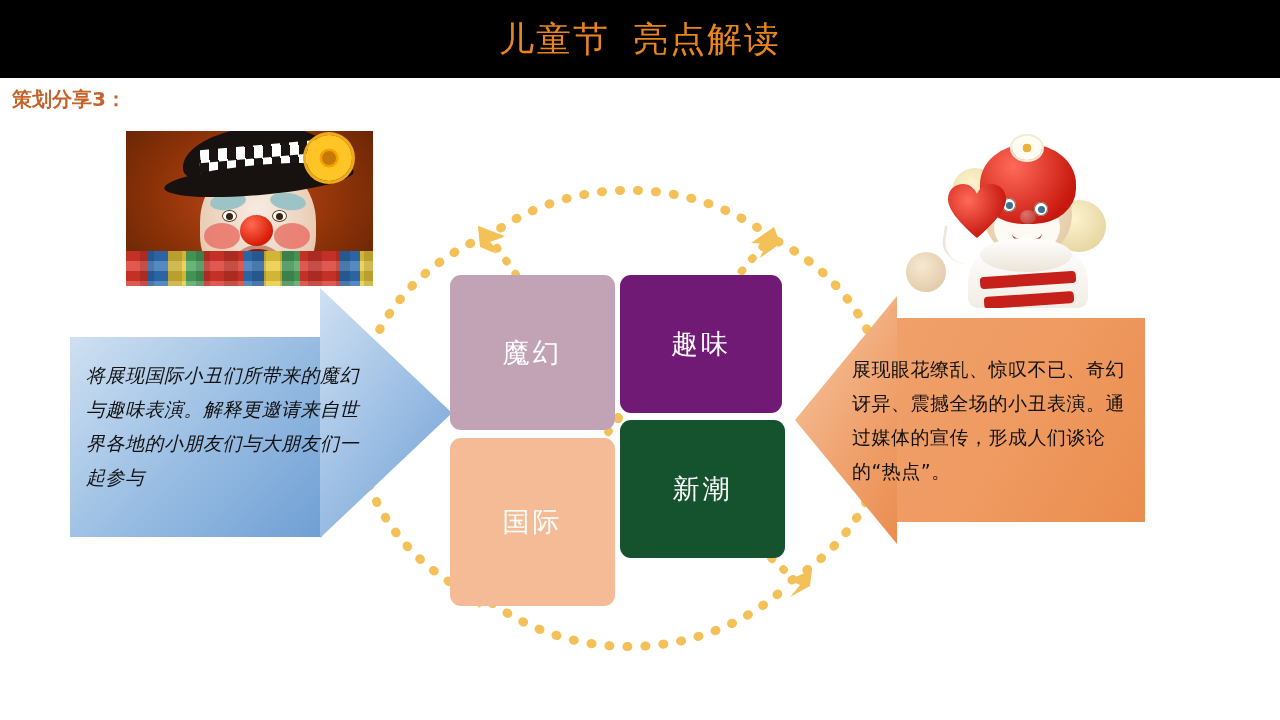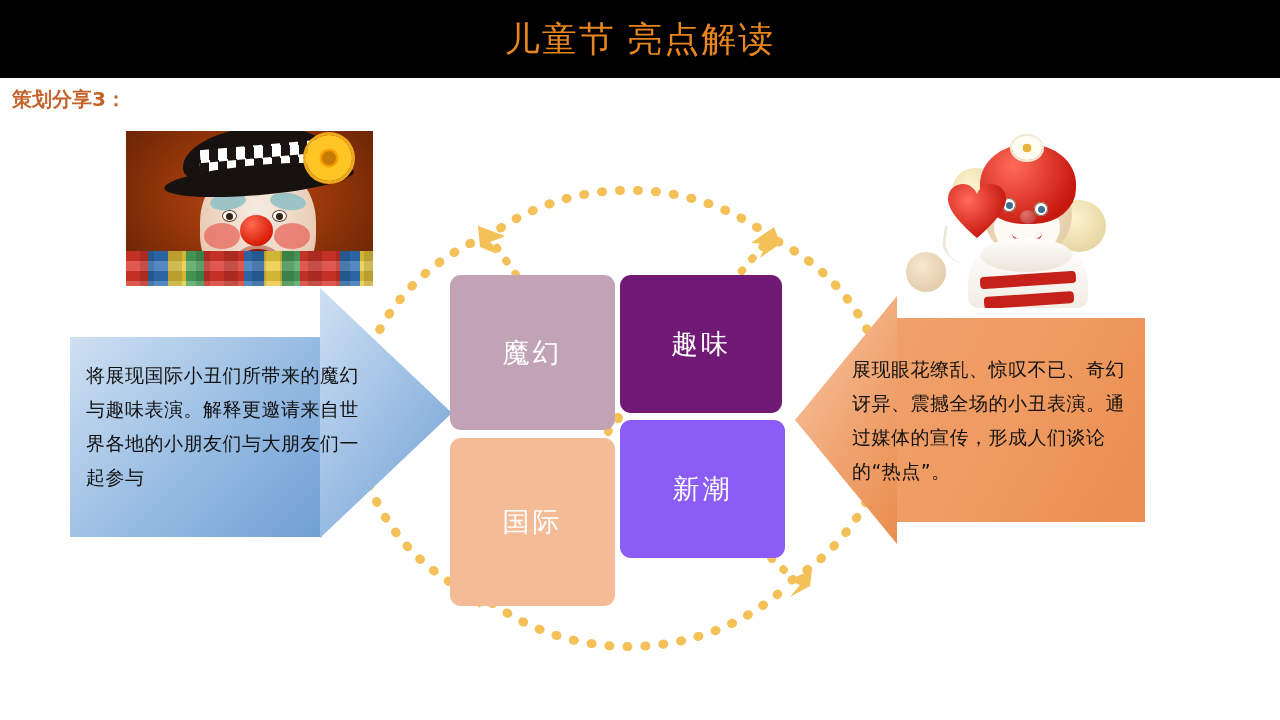--- a/index.html
+++ b/index.html
@@ -9,21 +9,21 @@
     position:relative;
   }
   
   #header-bar{
     position:absolute;left:0;top:0;width:1280px;height:78px;background:#000000;
   }
   #header-title{
     position:absolute;left:0;top:0;width:1280px;height:78px;
     display:flex;align-items:center;justify-content:center;
     color:#e8861d;font-size:35px;font-weight:400;letter-spacing:2px;
-    font-family:Liberation Sans, sans-serif;
+    font-family:Liberation Mono, monospace;
   }
   
   #subtitle{
     position:absolute;left:12px;top:86px;
     color:#c4622a;font-size:20px;font-weight:bold;
     font-family:"DejaVu Sans","Liberation Sans",sans-serif;
   }
   
   .photo{position:absolute;overflow:hidden;}
   #photo-left{left:126px;top:131px;width:247px;height:155px;
@@ -107,40 +107,40 @@
 
   
   #arrow-left{position:absolute;left:70px;top:288px;width:382px;height:250px;}
   #arrow-left .shaft{position:absolute;left:0;top:49px;width:252px;height:200px;
       background:linear-gradient(135deg,#cfe0f2 0%,#9dc0e4 48%,#6f9fd4 100%);}
   #arrow-left .head{position:absolute;left:250px;top:0;width:132px;height:250px;
       background:linear-gradient(125deg,#cfe0f2 0%,#a3c3e6 45%,#6f9fd4 100%);
       clip-path:polygon(0 0,100% 50%,0 100%);}
   #arrow-left-text{position:absolute;left:86px;top:358px;width:288px;
       font-size:19px;line-height:34px;color:#111111;letter-spacing:.5px;
-      font-family:"DejaVu Sans","Liberation Sans",sans-serif;}
+      font-family:"DejaVu Sans","Liberation Sans",sans-serif;font-style:italic;}
 
   #arrow-right{position:absolute;left:795px;top:318px;width:350px;height:204px;}
   #arrow-right .shaft{position:absolute;left:100px;top:0;width:250px;height:204px;
       background:linear-gradient(120deg,#f0a06a 0%,#ef9a61 50%,#ea8d4e 100%);}
   #arrow-right .head{position:absolute;left:0;top:-22px;width:102px;height:248px;
       background:linear-gradient(120deg,#f7c9a6 0%,#f0a471 55%,#ea8d4e 100%);
       clip-path:polygon(100% 0,100% 100%,0 50%);}
   #arrow-right-text{position:absolute;left:852px;top:352px;width:290px;
       font-size:19px;line-height:34px;color:#111111;letter-spacing:.5px;
       font-family:"DejaVu Sans","Liberation Sans",sans-serif;}
 
   
   .quad{position:absolute;border-radius:11px;display:flex;align-items:center;justify-content:center;
       color:#ffffff;font-size:27px;letter-spacing:3px;
       font-family:"DejaVu Sans","Liberation Sans",sans-serif;}
   #quad-magic{left:450px;top:275px;width:165px;height:155px;background:#c2a3b6;}
   #quad-fun  {left:620px;top:275px;width:162px;height:138px;background:#701a75;}
   #quad-intl {left:450px;top:438px;width:165px;height:168px;background:#f4bb96;}
-  #quad-trend{left:620px;top:420px;width:165px;height:138px;background:#8b5cf6;}
+  #quad-trend{left:620px;top:420px;width:165px;height:138px;background:#14532d;}
 </style>
 </head>
 <body>
 
 <div id="header-bar"></div>
 <div id="header-title">儿童节  亮点解读</div>
 
 <div id="subtitle">策划分享3：</div>
 
 <div class="photo" id="photo-left">

